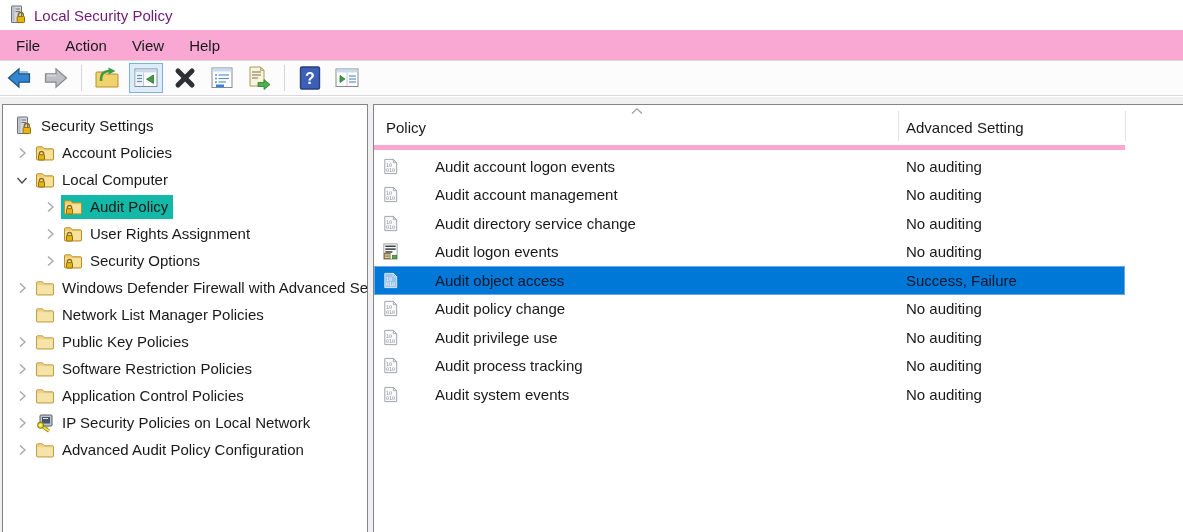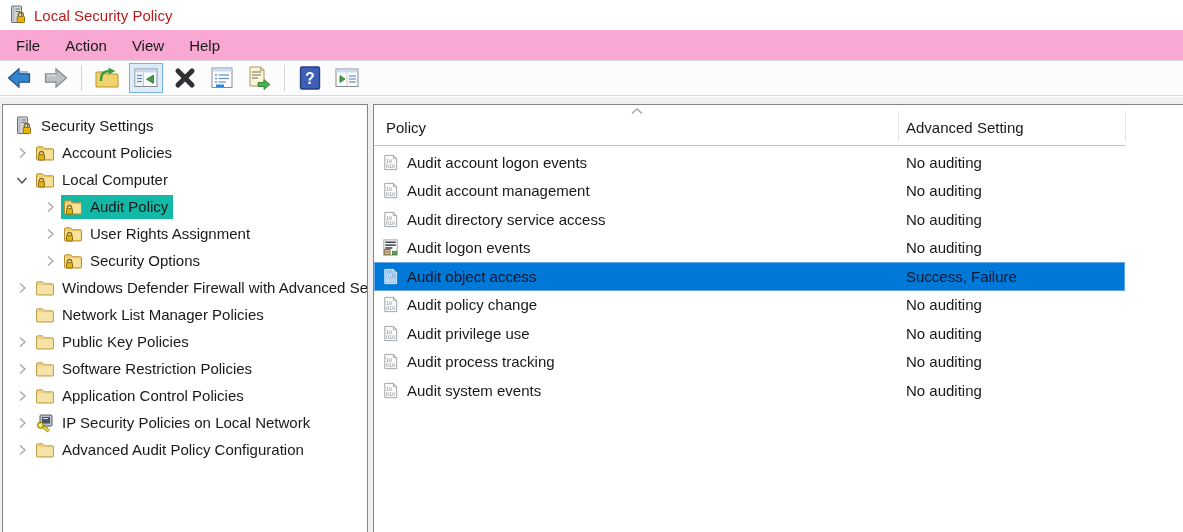--- a/index.html
+++ b/index.html
@@ -11,21 +11,21 @@
   }
   svg{display:block;}
   .ic20{width:20px;height:20px;flex:none;}
   .ic19{width:19px;height:19px;flex:none;}
   .ic16{width:16px;height:16px;flex:none;}
   .ic26{width:26px;height:26px;flex:none;}
 
   
   .titlebar{position:absolute;left:0;top:0;width:100%;height:30px;background:#fff;
     display:flex;align-items:center;padding-left:7px;box-sizing:border-box;}
-  .titlebar .ttl{margin-left:7px;font-size:15px;color:#b91c1c;}
+  .titlebar .ttl{margin-left:7px;font-size:15px;color:#701a75;}
 
   
   .menubar{position:absolute;left:0;top:30px;width:100%;height:30px;background:#f9a8d4;
     display:flex;align-items:center;padding-left:14px;box-sizing:border-box;}
   .menubar .mitem{padding:4px 2px;margin-right:21px;cursor:default;}
 
   
   .toolbar{position:absolute;left:0;top:60px;width:100%;height:36px;background:#fcfcfc;
     border-top:1px solid #d9d9d9;border-bottom:1px solid #d9d9d9;box-sizing:border-box;
     display:flex;align-items:center;padding-left:4px;gap:7px;}
@@ -46,29 +46,29 @@
   .trow.lvl0{padding-left:8px;}
   .trow.lvl1{padding-left:8px;}
   .trow.lvl2{padding-left:36px;}
   .exp{width:22px;height:16px;display:flex;align-items:center;justify-content:center;flex:none;}
   .node{display:flex;align-items:center;padding:2px 5px 2px 2px;}
   .node .lbl{margin-left:7px;}
   .trow.lvl0 .node .lbl{margin-left:8px;}
   .node.sel{background:#14b8a6;}
 
   
-  .colhdr{position:relative;height:40px;border-bottom:1px solid #f9a8d4;width:751px;}
+  .colhdr{position:relative;height:40px;border-bottom:5px solid #f9a8d4;width:751px;}
   .colhdr .h1{position:absolute;left:12px;top:0;line-height:46px;}
   .colhdr .h2{position:absolute;left:532px;top:0;line-height:46px;}
   .colhdr .div1{position:absolute;left:524px;top:6px;bottom:4px;width:1px;background:#e4e4e4;}
   .colhdr .div2{position:absolute;left:751px;top:6px;bottom:4px;width:1px;background:#e4e4e4;}
   .colhdr .sort{position:absolute;left:256px;top:2px;width:14px;height:8px;}
   .lrows{padding-top:2px;}
   .lrow{position:relative;height:28.5px;width:751px;display:flex;align-items:center;
-    padding-left:7px;box-sizing:border-box;cursor:default;}
+    padding-left:7px;box-sizing:border-box;cursor:default;gap:28px;}
   .lrow .pol{margin-left:7px;white-space:nowrap;}
   .lrow .set{position:absolute;left:532px;white-space:nowrap;}
   .lrow.sel{background:#0078d7;color:#0f172a;box-shadow:inset 0 0 0 1px #66a7e8;}
 </style>
 </head>
 <body>
 
 <svg width="0" height="0" style="position:absolute" aria-hidden="true">
   <defs>
     <symbol id="i-server-lock" viewBox="0 0 20 20">
@@ -482,21 +482,21 @@
             <use href="#i-scroll"></use>
           </svg>
         <span class="pol">Audit account management</span>
         <span class="set">No auditing</span>
       </div>
 
       <div class="lrow">
         <svg class="ic19">
             <use href="#i-scroll"></use>
           </svg>
-        <span class="pol">Audit directory service access</span>
+        <span class="pol">Audit directory service change</span>
         <span class="set">No auditing</span>
       </div>
 
       <div class="lrow">
         <svg class="ic19">
             <use href="#i-logon"></use>
           </svg>
         <span class="pol">Audit logon events</span>
         <span class="set">No auditing</span>
       </div>

